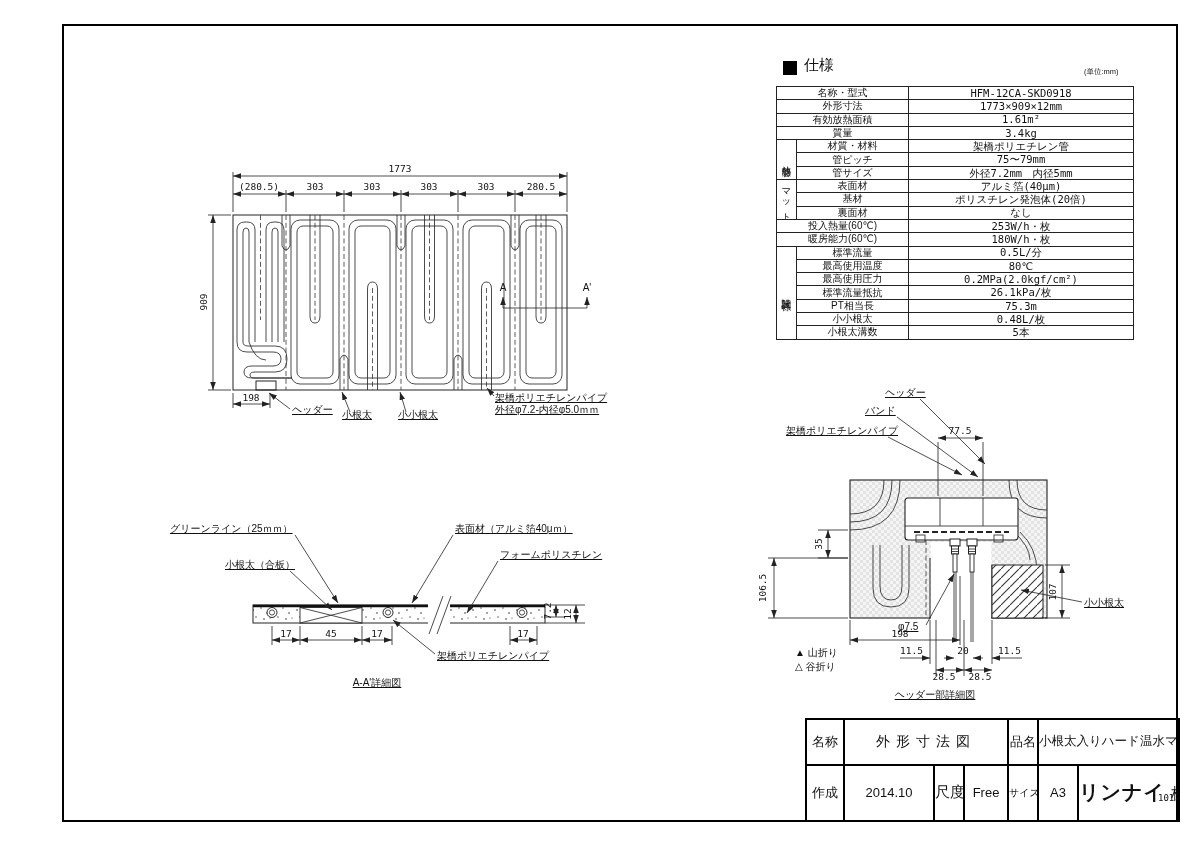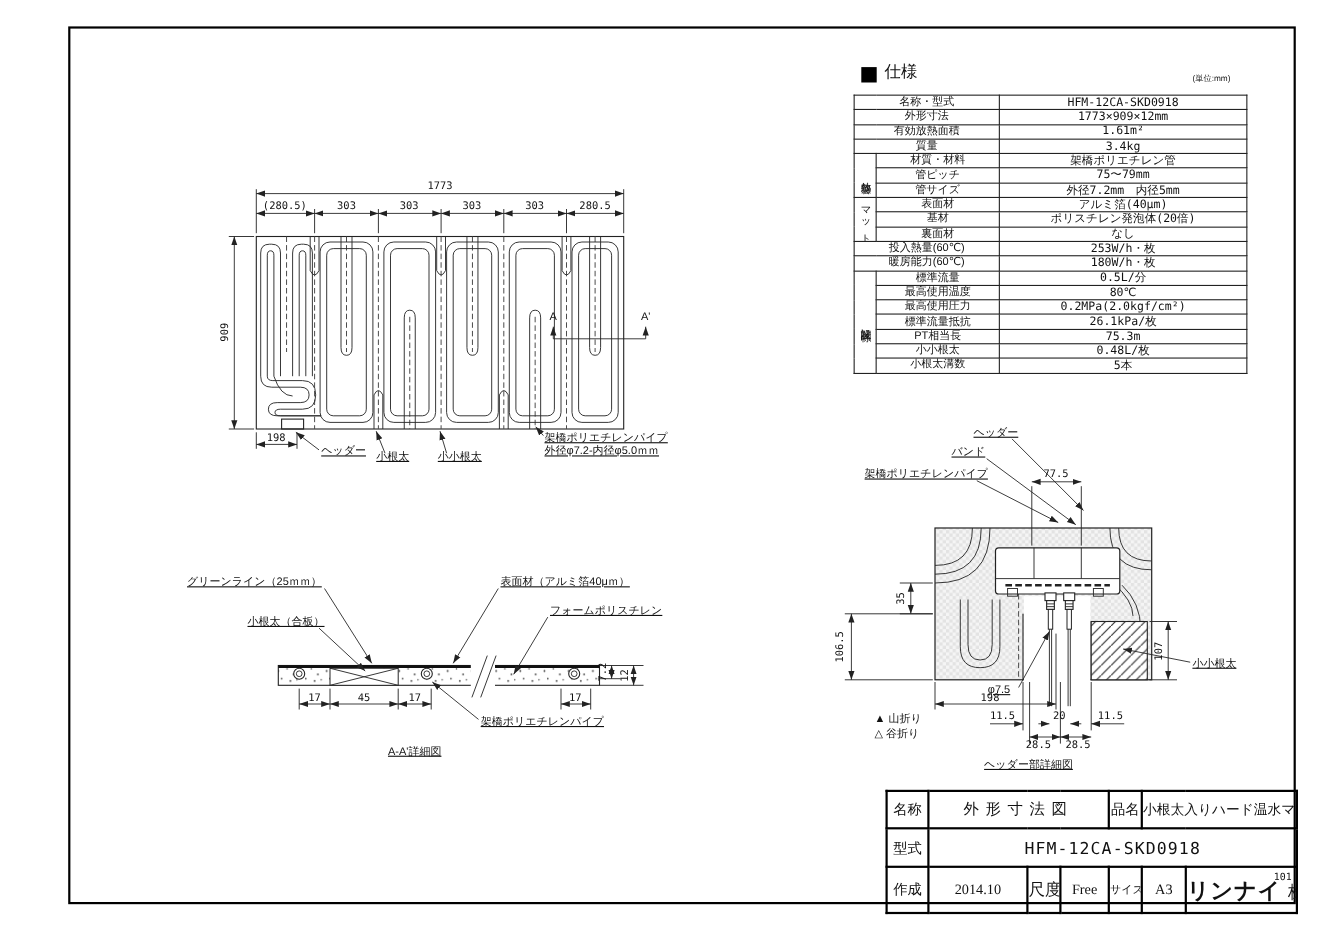--- a/index.html
+++ b/index.html
@@ -19,21 +19,21 @@
   table.spec td.val{font-family:"DejaVu Sans Mono","DejaVu Sans",sans-serif;font-size:10.5px;}
   
   table.tblock{position:absolute;left:805px;top:718px;width:373px;height:104px;
       border-collapse:collapse;table-layout:fixed;}
   table.tblock td{border:2px solid #000;text-align:center;vertical-align:middle;
       padding:0;overflow:hidden;white-space:nowrap;}
   .tb-lab{font-size:13px;}
   .tb-name{font-size:14px;letter-spacing:6px;}
   .tb-item{font-size:12.5px;}
   .tb-model{font-size:15px;font-family:"DejaVu Sans Mono","DejaVu Sans",sans-serif;letter-spacing:1px;}
-  .tb-num{font-size:13px;font-family:Liberation Serif, serif;}
+  .tb-num{font-size:13px;font-family:Liberation Sans, sans-serif;}
   .co-bold{font-weight:bold;font-size:20px;letter-spacing:1px;}
   .co-rest{font-size:16px;letter-spacing:5px;margin-left:6px;}
   .sheet-no{position:absolute;left:1158px;top:793px;font-size:9px;font-family:"DejaVu Sans Mono",monospace;}
   
   svg{position:absolute;overflow:visible;}
   svg .ln{fill:none;stroke:#222;stroke-width:1;}
   svg .tn{fill:none;stroke:#2a2a2a;stroke-width:0.85;}
   svg .dsh{fill:none;stroke:#4a4a4a;stroke-width:0.9;stroke-dasharray:5 2.8;}
   svg .dim{fill:none;stroke:#222;stroke-width:0.8;}
   svg text{font-family:"Liberation Sans","DejaVu Sans",sans-serif;fill:#111;}
@@ -460,24 +460,20 @@
       <col style="width:40px">
       <col style="width:101px">
   </colgroup>
   <tbody>
       <tr style="height:34px">
     <td class="tb-lab">名称</td>
     <td class="tb-name" colspan="3">外形寸法図</td>
     <td class="tb-lab">品名</td>
     <td class="tb-item" colspan="2">小根太入りハード温水マット</td>
   </tr>
-  <tr style="height:35px">
-    <td class="tb-lab">型式</td>
-    <td class="tb-model" colspan="6">HFM-12CA-SKD0918</td>
-  </tr>
   <tr style="height:42px">
     <td class="tb-lab">作成</td>
     <td class="tb-num">2014.10</td>
     <td class="tb-lab" style="font-size:15px">尺度</td>
     <td class="tb-num">Free</td>
     <td class="tb-lab" style="font-size:10px">サイズ</td>
     <td class="tb-num">A3</td>
     <td><span class="co-bold">リンナイ</span><span class="co-rest">株式会社</span></td>
   </tr>
 </tbody>

